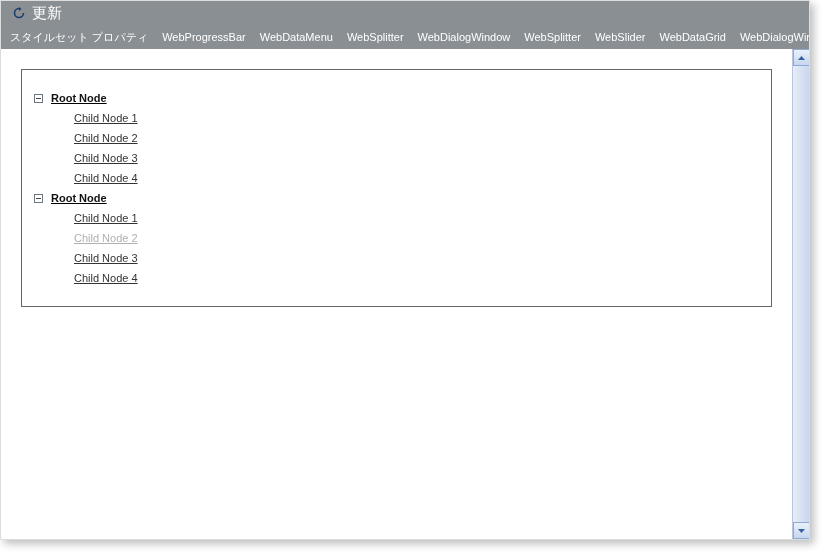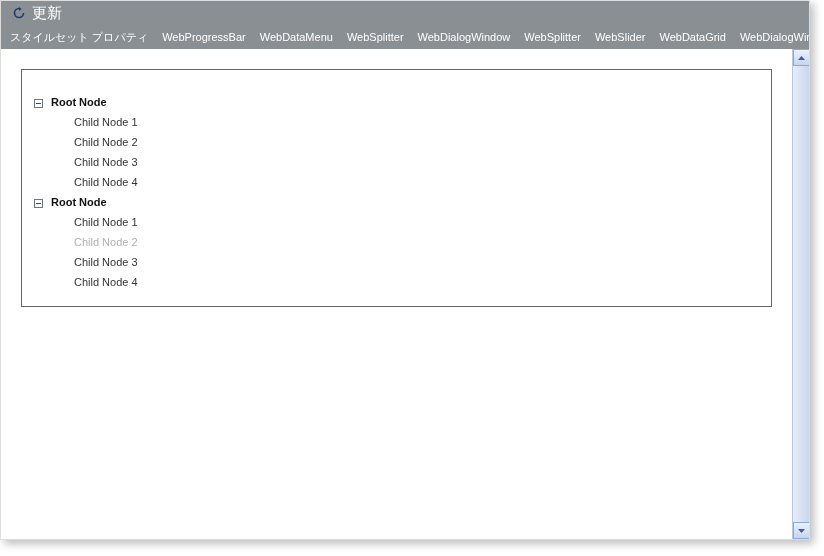--- a/index.html
+++ b/index.html
@@ -74,22 +74,23 @@
       padding: 18px 12px;
     }
     .tree-root {
       list-style: none;
     }
     .tree-root > li {
       margin: 0;
     }
     .root-row {
       display: flex;
-      align-items: flex-end;
+      align-items: center;
       height: 20px;
+      text-decoration: underline;
     }
     .toggle {
       width: 9px;
       height: 9px;
       border: 1px solid #6b7680;
       background: #fff;
       display: inline-flex;
       align-items: center;
       justify-content: center;
       margin-right: 8px;
@@ -104,22 +105,23 @@
       font-weight: bold;
       color: #111;
     }
     .child-list {
       list-style: none;
       padding-left: 40px;
     }
     .child-list li {
       height: 20px;
       display: flex;
-      align-items: flex-end;
+      align-items: center;
       color: #333;
+      text-decoration: underline;
     }
     .child-list li.disabled {
       color: #b0b0b0;
     }
     .scrollbar {
       width: 17px;
       background: linear-gradient(to right, #e8eef7, #c8d6ef);
       border-left: 1px solid #b7c6e3;
       display: flex;
       flex-direction: column;

